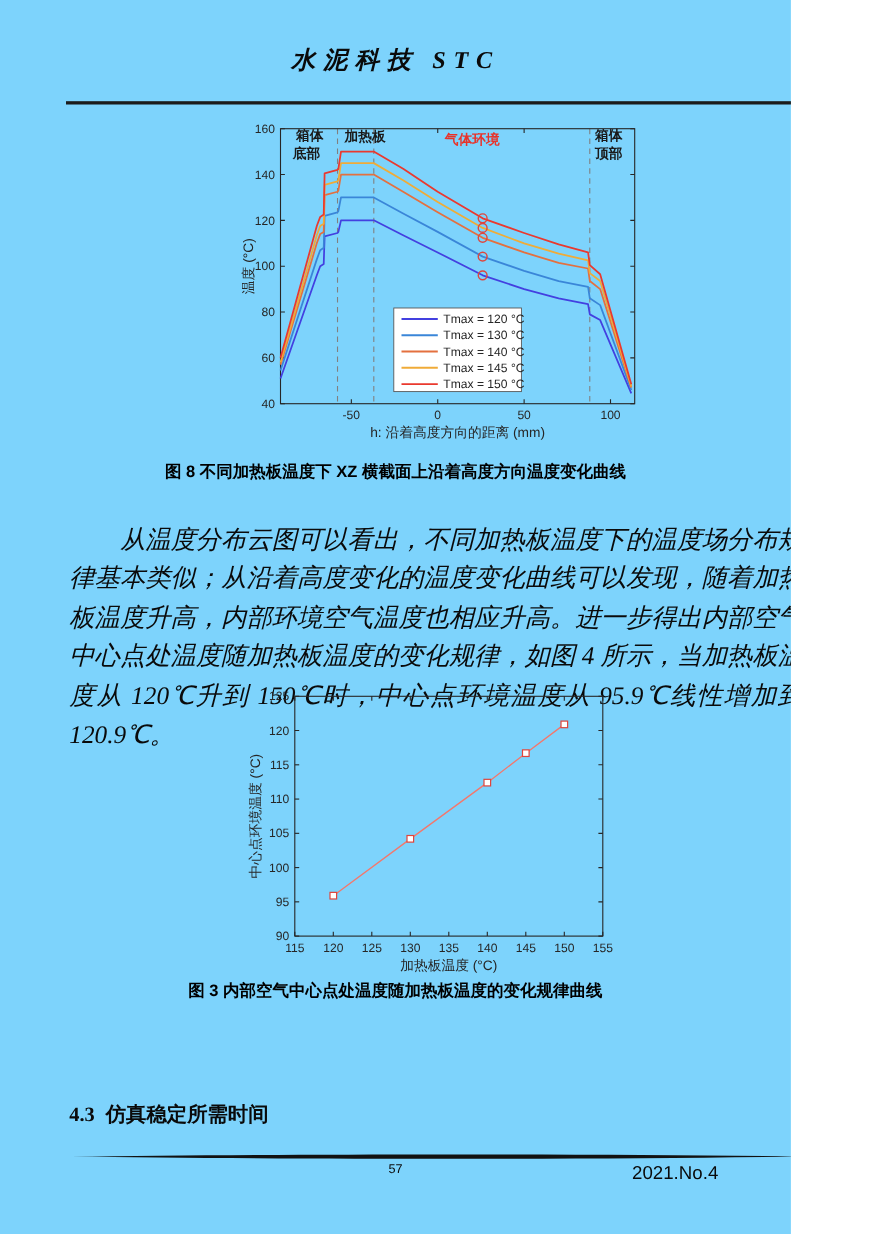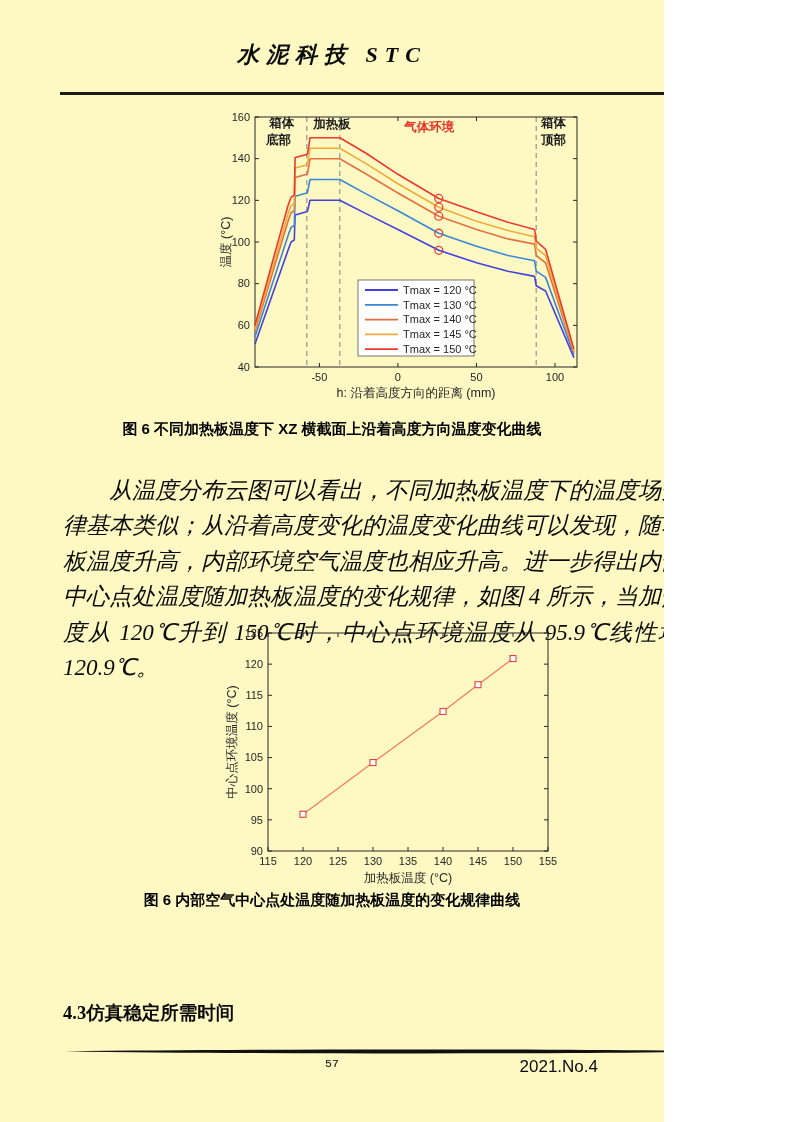--- a/index.html
+++ b/index.html
@@ -1,37 +1,37 @@
 <!DOCTYPE html>
 <html><head>
 <meta charset="utf-8">
 <style>
   html,body{margin:0;padding:0;background:#ffffff;}
-  .page{position:relative;width:664px;height:1122px;background:#fef9c3;overflow:hidden;
+  .page{position:relative;width:719px;height:1122px;background:#7dd3fc;overflow:hidden;
         font-family:"Liberation Serif",serif;color:#0a0a0a;}
   .header-title{position:absolute;top:40px;left:0;right:0;text-align:center;
         font-size:22px;font-weight:bold;font-style:italic;letter-spacing:7px;}
   .header-rule{position:absolute;top:92px;left:60px;width:673px;height:3px;background:#1b1b1b;}
   .chart-svg{position:absolute;}
   #chart4{left:218px;top:106px;}
   #chart5{left:222px;top:627px;}
   .caption{position:absolute;left:0;right:0;text-align:center;font-weight:bold;font-size:15px;
         font-family:"Liberation Sans",sans-serif;color:#000;}
   #caption4{top:420px;}
   #caption5{top:891px;}
   .body-para{position:absolute;left:63px;width:667px;font-size:23px;line-height:35.4px;
         text-align:justify;text-indent:2em;font-style:italic;}
   #para1{top:450px;}
   #para2{top:923px;}
   .section-heading{position:absolute;left:63px;top:1000px;font-size:18.5px;font-weight:bold;}
   .section-heading .num{font-family:"Liberation Serif",serif;}
-  .section-heading .ttl{font-family:Liberation Serif, serif;}
+  .section-heading .ttl{font-family:Liberation Serif, serif;margin-left:10px;}
   .footer-rule{position:absolute;top:1048px;left:65px;}
   .footer-pageno{position:absolute;top:1057px;left:0;right:0;text-align:center;
-        font-size:11.5px;font-family:Liberation Mono, monospace;}
+        font-size:11.5px;font-family:Liberation Sans, sans-serif;}
   .footer-issue{position:absolute;top:1057px;right:66px;font-size:17px;
         font-family:"Liberation Sans",sans-serif;}
   .tick{font:11px "Liberation Sans",sans-serif;fill:#262626;}
   .axlabel{font:12.5px "Liberation Sans",sans-serif;fill:#262626;}
   .anno{font:12.5px "Liberation Serif",serif;font-weight:bold;}
 </style>
 </head>
 <body>
 
 <div class="page">
@@ -100,21 +100,21 @@
       <text x="185" y="187.8" class="tick">Tmax = 120 °C</text>
       <line x1="147" y1="198.8" x2="180" y2="198.8" stroke="#3a86d8" stroke-width="1.8"></line>
       <text x="185" y="202.60000000000002" class="tick">Tmax = 130 °C</text>
       <line x1="147" y1="213.6" x2="180" y2="213.6" stroke="#e4703f" stroke-width="1.8"></line>
       <text x="185" y="217.4" class="tick">Tmax = 140 °C</text>
       <line x1="147" y1="228.4" x2="180" y2="228.4" stroke="#f0ab38" stroke-width="1.8"></line>
       <text x="185" y="232.20000000000002" class="tick">Tmax = 145 °C</text>
       <line x1="147" y1="243.2" x2="180" y2="243.2" stroke="#ea392e" stroke-width="1.8"></line>
       <text x="185" y="247" class="tick">Tmax = 150 °C</text>
     </svg>
-  <div id="caption4" class="caption">图 6 不同加热板温度下 XZ 横截面上沿着高度方向温度变化曲线</div>
+  <div id="caption4" class="caption">图 8 不同加热板温度下 XZ 横截面上沿着高度方向温度变化曲线</div>
 
   <p id="para1" class="body-para">从温度分布云图可以看出，不同加热板温度下的温度场分布规律基本类似；从沿着高度变化的温度变化曲线可以发现，随着加热板温度升高，内部环境空气温度也相应升高。进一步得出内部空气中心点处温度随加热板温度的变化规律，如图 4 所示，当加热板温度从 120℃升到 150℃时，中心点环境温度从 95.9℃线性增加到 120.9℃。</p>
 
   <svg id="chart5" class="chart-svg" width="362" height="272">
       <rect x="46" y="6" width="280" height="218" fill="none" stroke="#262626" stroke-width="1"></rect>
       <line x1="46" y1="224" x2="46" y2="220" stroke="#262626"></line>
       <line x1="46" y1="6" x2="46" y2="10" stroke="#262626"></line>
       <text x="46" y="238" text-anchor="middle" class="tick">115</text>
       <line x1="81" y1="224" x2="81" y2="220" stroke="#262626"></line>
       <line x1="81" y1="6" x2="81" y2="10" stroke="#262626"></line>
@@ -166,21 +166,21 @@
       <text x="41" y="9.8" text-anchor="end" class="tick">125</text>
       <polyline points="81.0,187.3 151.0,135.6 221.0,84.5 256.0,57.7 291.0,31.5" fill="none" stroke="#f4776c" stroke-width="1.2" stroke-linejoin="round"></polyline>
       <rect x="78" y="184.25142857142853" width="6" height="6" fill="#fff" stroke="#e0453c" stroke-width="1.1"></rect>
       <rect x="148" y="132.5542857142857" width="6" height="6" fill="#fff" stroke="#e0453c" stroke-width="1.1"></rect>
       <rect x="218" y="81.47999999999996" width="6" height="6" fill="#fff" stroke="#e0453c" stroke-width="1.1"></rect>
       <rect x="253" y="54.697142857142836" width="6" height="6" fill="#fff" stroke="#e0453c" stroke-width="1.1"></rect>
       <rect x="288" y="28.53714285714281" width="6" height="6" fill="#fff" stroke="#e0453c" stroke-width="1.1"></rect>
       <text x="186" y="255" text-anchor="middle" class="axlabel">加热板温度 (°C)</text>
       <text x="14" y="115" text-anchor="middle" class="axlabel" transform="rotate(-90 14 115)">中心点环境温度 (°C)</text>
     </svg>
-  <div id="caption5" class="caption">图 6 内部空气中心点处温度随加热板温度的变化规律曲线</div>
+  <div id="caption5" class="caption">图 3 内部空气中心点处温度随加热板温度的变化规律曲线</div>
 
 
   <div class="section-heading">
     <span class="num">4.3</span><span class="ttl">仿真稳定所需时间</span>
   </div>
 
   <svg class="footer-rule" width="663" height="8">
     <path d="M0,3.4 C180,1 470,0.6 663,3.4 C470,6.6 180,5.8 0,3.4 Z" fill="#111"></path>
   </svg>
   <div class="footer-pageno">57</div>

